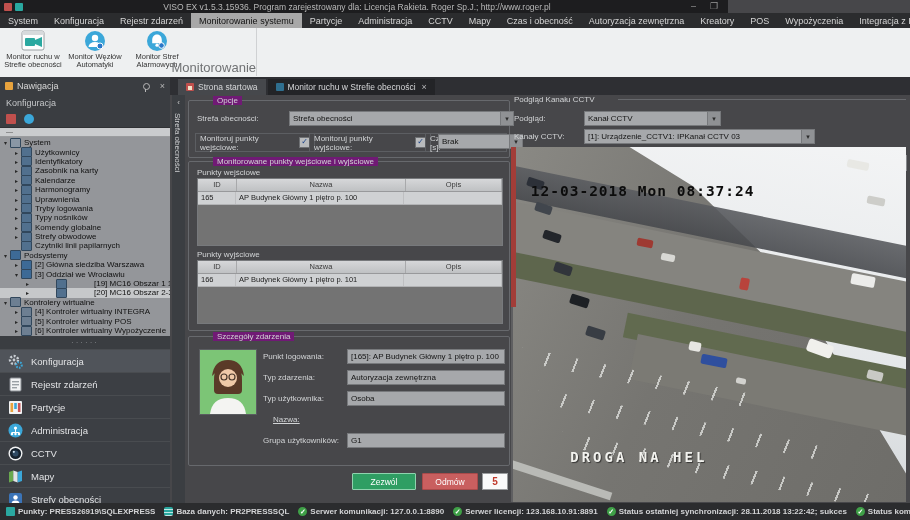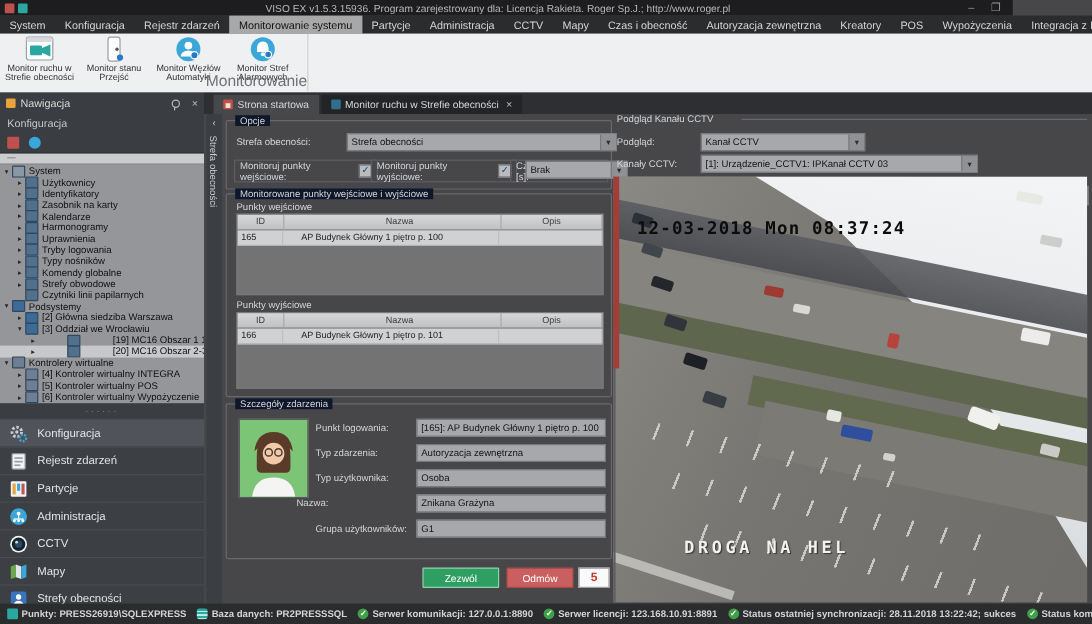--- a/index.html
+++ b/index.html
@@ -1,20 +1,20 @@
 <!DOCTYPE html>
 <html><head>
 <meta charset="utf-8">
 <style>
   html,body{margin:0;padding:0;background:#222;}
   #app{position:relative;width:910px;height:520px;font-family:"Liberation Sans",sans-serif;
        background:#47474a;overflow:hidden;user-select:none;}
 
   
-  .titlebar{position:absolute;left:0;top:0;width:844px;height:13px;background:#1d1d1f;
+  .titlebar{position:absolute;left:0;top:0;width:728px;height:13px;background:#1d1d1f;
     display:flex;align-items:center;color:#b8b8b8;font-size:8.5px;}
   .tb-icons{display:flex;gap:3px;margin-left:4px;}
   .tb-ic{width:8px;height:8px;border-radius:1px;}
   .tb-ic.red{background:#c0504d;} .tb-ic.teal{background:#2aa8a0;} .tb-ic.cam{background:#7d8287;}
   .tb-title{flex:1;text-align:center;white-space:nowrap;overflow:hidden;}
   .tb-ctrl{display:flex;gap:14px;margin-right:10px;color:#9a9a9a;font-size:9px;line-height:9px;}
   .tb-ctrl span{cursor:default;}
 
   
   .menubar{position:absolute;left:0;top:13px;width:910px;height:15px;background:#2b2c2e;
@@ -76,42 +76,42 @@
   .tab .tclose{color:#b6b7b9;font-size:9px;margin-left:2px;}
 
   
   .content{position:absolute;left:170px;top:95px;width:740px;height:408px;background:#47474a;}
   .sidetab{position:absolute;left:2px;top:0;width:13px;height:408px;background:#3b3e42;}
   .sidetab .chev{position:absolute;left:0;top:2px;width:13px;height:12px;color:#c9cacb;font-size:8px;
     text-align:center;line-height:12px;}
   .sidetab .vlabel{position:absolute;left:1px;top:18px;writing-mode:vertical-rl;font-size:8px;color:#cfd0d2;white-space:nowrap;}
 
   .grp{position:absolute;border:1px solid #67696d;border-radius:2px;}
-  .grp-title{position:absolute;top:-5px;left:7px;background:#0f172a;padding:0 4px;font-size:8px;color:#d2d4d6;white-space:nowrap;}
+  .grp-title{position:absolute;top:-5px;left:24px;background:#701a75;padding:0 4px;font-size:8px;color:#d2d4d6;white-space:nowrap;}
 
   .fldlabel{position:absolute;font-size:8px;color:#d2d4d6;white-space:nowrap;}
   .field{position:absolute;height:13px;background:#a6a8ab;border:1px solid #77797c;font-size:8px;color:#141414;
     display:flex;align-items:center;padding:0 3px;overflow:hidden;white-space:nowrap;}
   .dd{padding-right:14px;}
   .dd::after{content:"▾";position:absolute;right:0;top:0;width:12px;height:100%;background:#8f9194;
     border-left:1px solid #77797c;color:#2c2c2c;font-size:7px;display:flex;align-items:center;justify-content:center;}
   .cb{width:9px;height:9px;background:#b9bbbd;border:1px solid #6f7174;color:#17418a;font-size:8px;line-height:8px;
     text-align:center;display:inline-block;}
 
   .optcell{position:absolute;border:1px solid #5c5e62;display:flex;align-items:center;gap:4px;padding:0 4px;
     font-size:8px;color:#d2d4d6;height:17px;}
 
   .tbl-label{position:absolute;font-size:8px;color:#d2d4d6;}
   .tbl{position:absolute;border:1px solid #77797c;background:#737373;}
   .thead{display:flex;height:12px;background:linear-gradient(#d6d7d9,#bfc1c3);border-bottom:1px solid #98999b;}
   .thead span{font-size:7.5px;color:#3a3a3a;text-align:center;line-height:12px;border-right:1px solid #a8a9ab;overflow:hidden;}
   .tdata{display:flex;height:12px;background:#cfd1d3;border-bottom:1px solid #b2b3b5;}
   .tdata span{font-size:7.5px;color:#222;line-height:12px;border-right:1px solid #bebfc1;padding:0 3px;
     white-space:nowrap;overflow:hidden;box-sizing:border-box;}
-  .c-id{flex:0 0 38px;} .c-name{flex:0 0 168px;margin-left:12px;} .c-desc{flex:1;}
+  .c-id{flex:0 0 38px;} .c-name{flex:0 0 168px;} .c-desc{flex:1;}
   .tdata .c-id{}
 
   .avatar{position:absolute;width:56px;height:64px;background:#7cc576;border:1px solid #5a5c60;}
   .btn{position:absolute;height:15px;display:flex;align-items:center;justify-content:center;
     font-size:8.5px;color:#fff;border-radius:1px;}
   .btn.allow{background:#2f9e63;border:1px solid #8fd3ae;}
   .btn.deny{background:#c95f5f;border:1px solid #a94a4a;}
   .countbox{position:absolute;width:24px;height:15px;background:#fafafa;border:1px solid #9a9c9e;
     color:#c0392b;font-size:10px;font-weight:bold;display:flex;align-items:center;justify-content:center;}
 
@@ -199,30 +199,20 @@
                 <rect x="1" y="1" width="22" height="4" rx="2" fill="#d7dadc"></rect>
                 <rect x="4" y="8" width="10" height="8" rx="1" fill="#2aa8a0"></rect>
                 <path d="M14 10 l7 -3 v10 l-7 -3 z" fill="#2aa8a0"></path>
               </svg>
           </span>
           <span class="rlabel">Monitor ruchu w Strefie obecności</span>
         </div>
         <div class="rbtn">
           <span class="ric">
             <svg width="24" height="22" viewBox="0 0 24 22">
-                <rect x="7" y="1" width="10" height="20" rx="2" fill="#fdfdfd" stroke="#9aa0a4"></rect>
-                <circle cx="14.5" cy="11" r="1.4" fill="#555"></circle>
-                <circle cx="17" cy="18" r="2.6" fill="#2a78c8"></circle>
-              </svg>
-          </span>
-          <span class="rlabel">Monitor stanu Przejść</span>
-        </div>
-        <div class="rbtn">
-          <span class="ric">
-            <svg width="24" height="22" viewBox="0 0 24 22">
                 <circle cx="12" cy="11" r="10" fill="#3ba7d9"></circle>
                 <circle cx="12" cy="8" r="3.2" fill="#fff"></circle>
                 <path d="M5.5 17 a6.5 5 0 0 1 13 0 z" fill="#fff"></path>
                 <circle cx="17" cy="16" r="3" fill="#2a78c8" stroke="#fff"></circle>
               </svg>
           </span>
           <span class="rlabel">Monitor Węzłów Automatyki</span>
         </div>
         <div class="rbtn">
           <span class="ric">
@@ -512,24 +502,21 @@
           <span>[165]: AP Budynek Główny 1 piętro p. 100</span>
         </div>
       <span class="fldlabel" style="left:74px;top:36px;">Typ zdarzenia:</span>
       <div class="field" style="left:158px;top:33px;width:150px;">
           <span>Autoryzacja zewnętrzna</span>
         </div>
       <span class="fldlabel" style="left:74px;top:57px;">Typ użytkownika:</span>
       <div class="field" style="left:158px;top:54px;width:150px;">
           <span>Osoba</span>
         </div>
-      <span class="fldlabel" style="left:58px;top:78px;">Nazwa:</span>
-      <div class="field" style="left:158px;top:75px;width:150px;">
-          <span>Znikana Grażyna</span>
-        </div>
+      <span class="fldlabel" style="left:84px;top:78px;text-decoration:underline;">Nazwa:</span>
       <span class="fldlabel" style="left:74px;top:99px;">Grupa użytkowników:</span>
       <div class="field" style="left:158px;top:96px;width:150px;">
           <span>G1</span>
         </div>
     </div>
 
     <div class="btn allow" style="left:182px;top:378px;width:62px;">Zezwól</div>
     <div class="btn deny" style="left:252px;top:378px;width:54px;">Odmów</div>
     <div class="countbox" style="left:312px;top:378px;">5</div>
 

